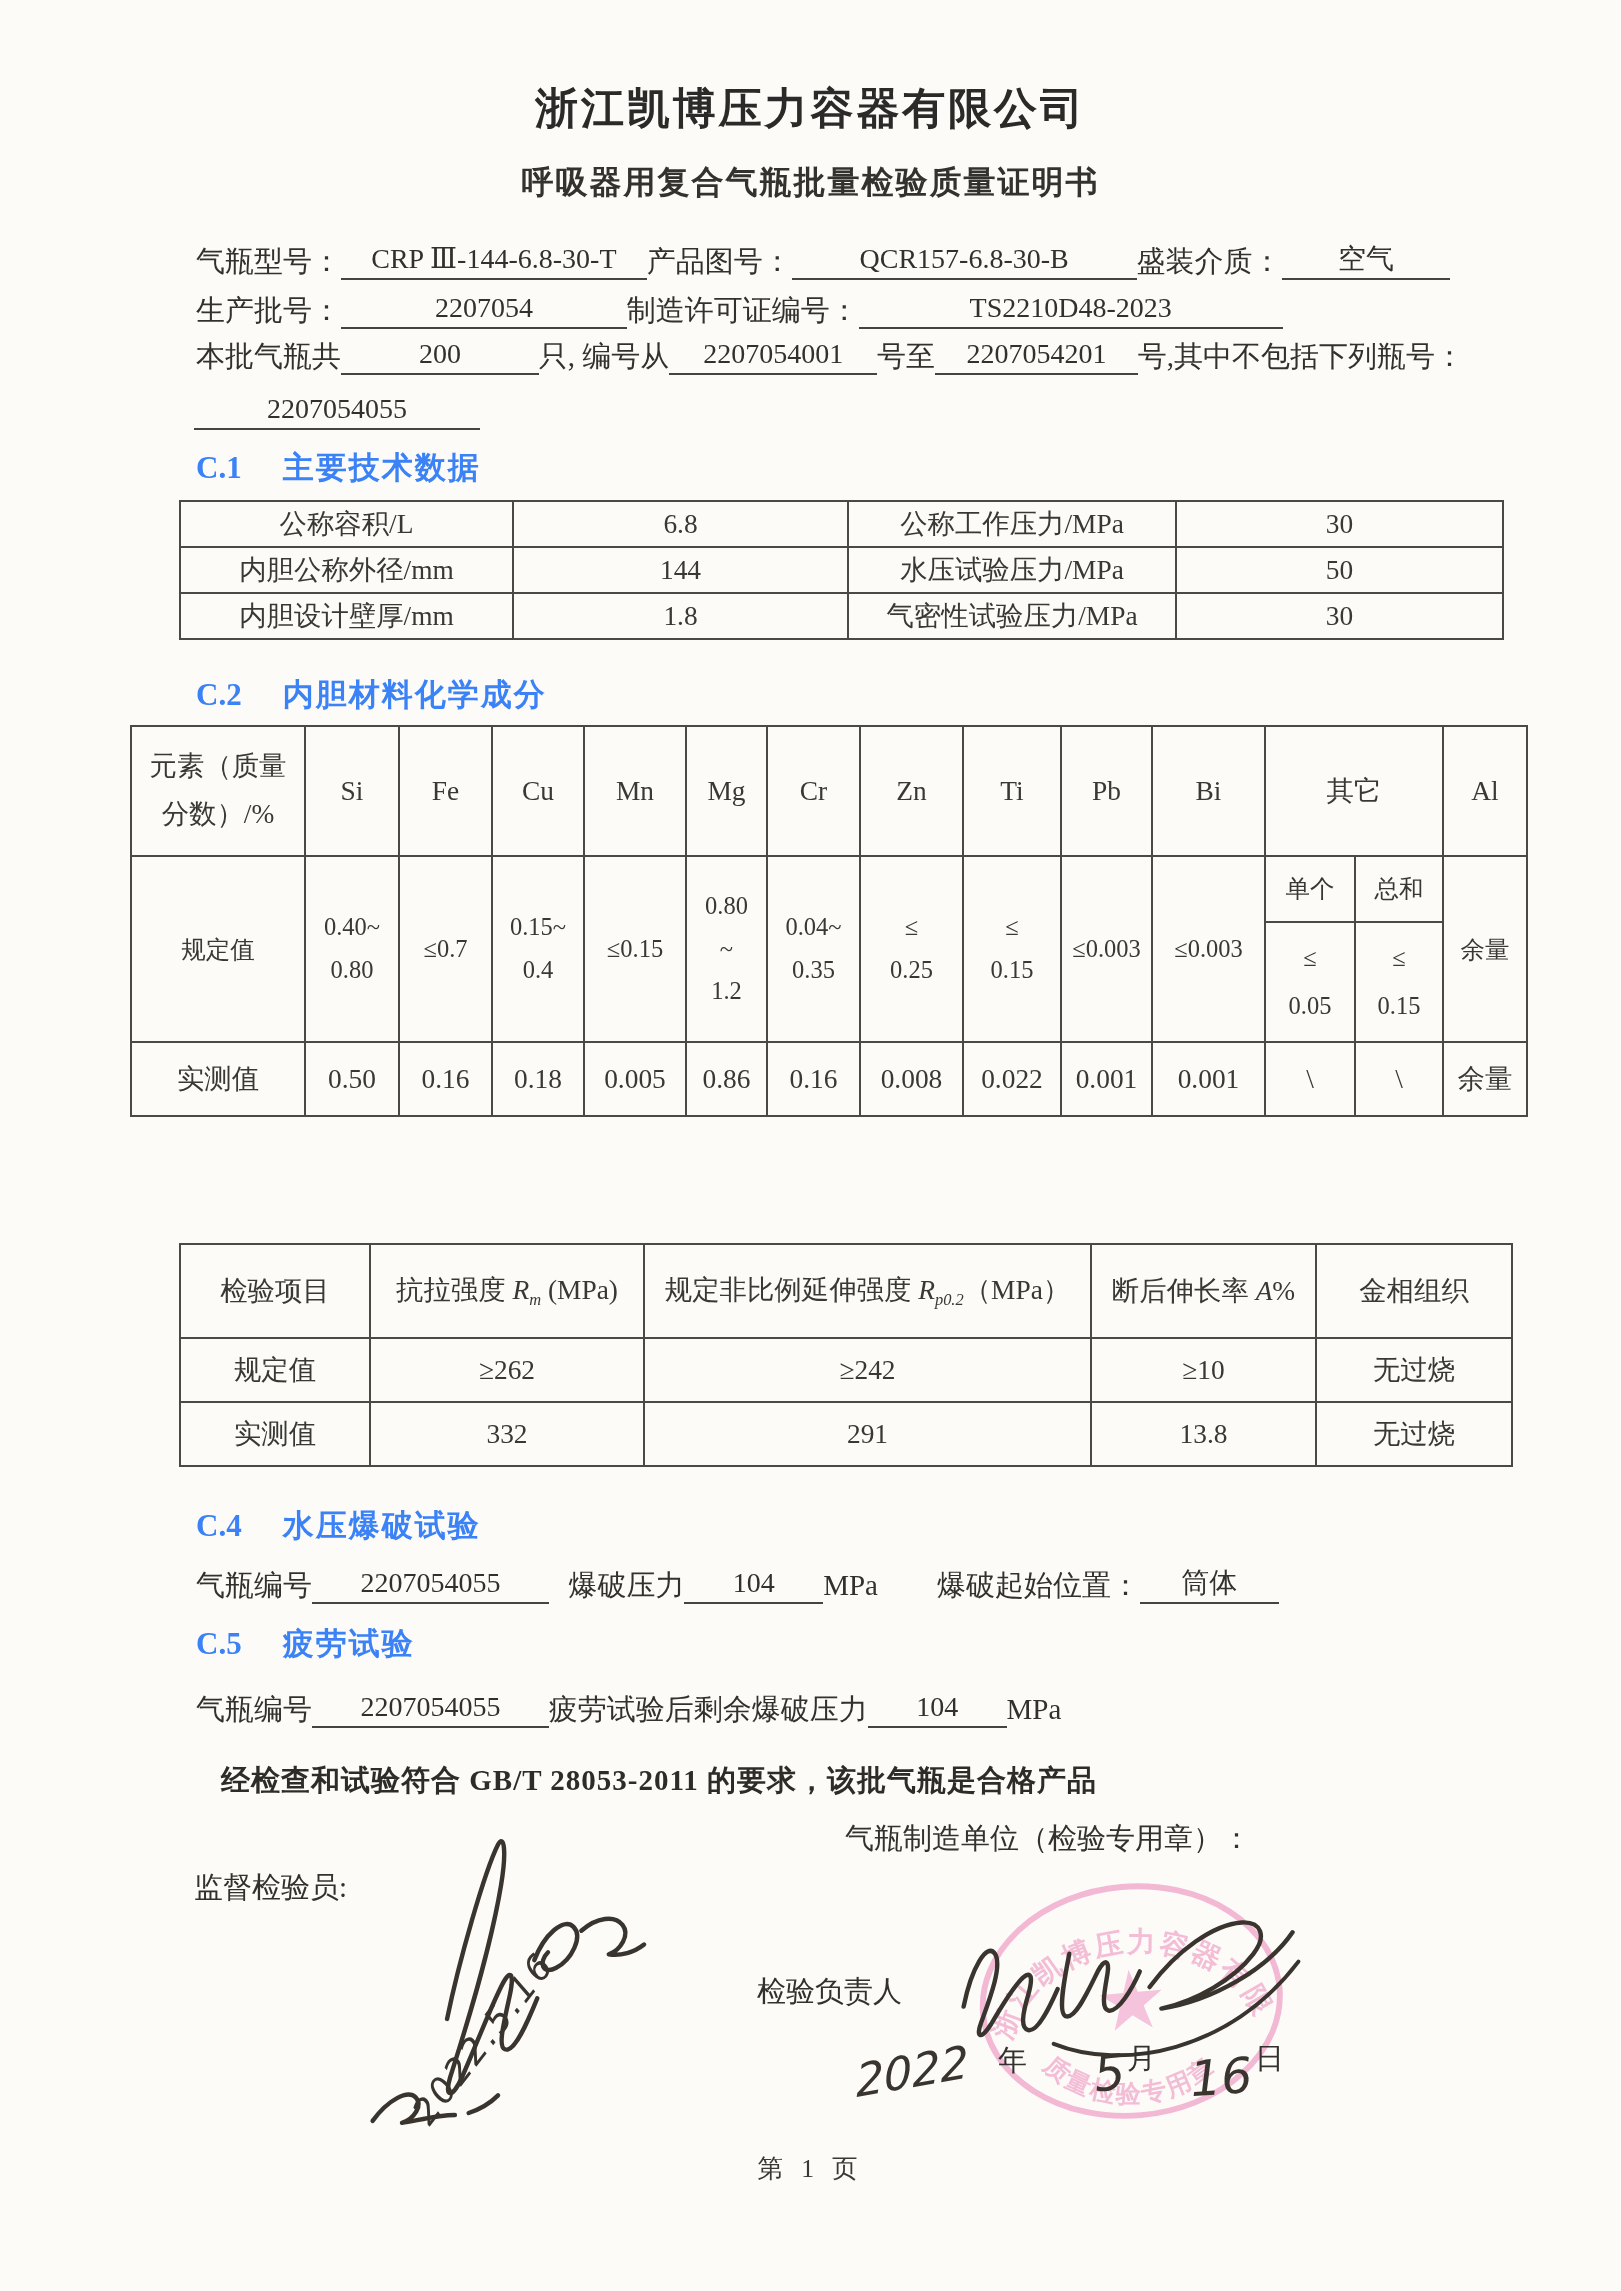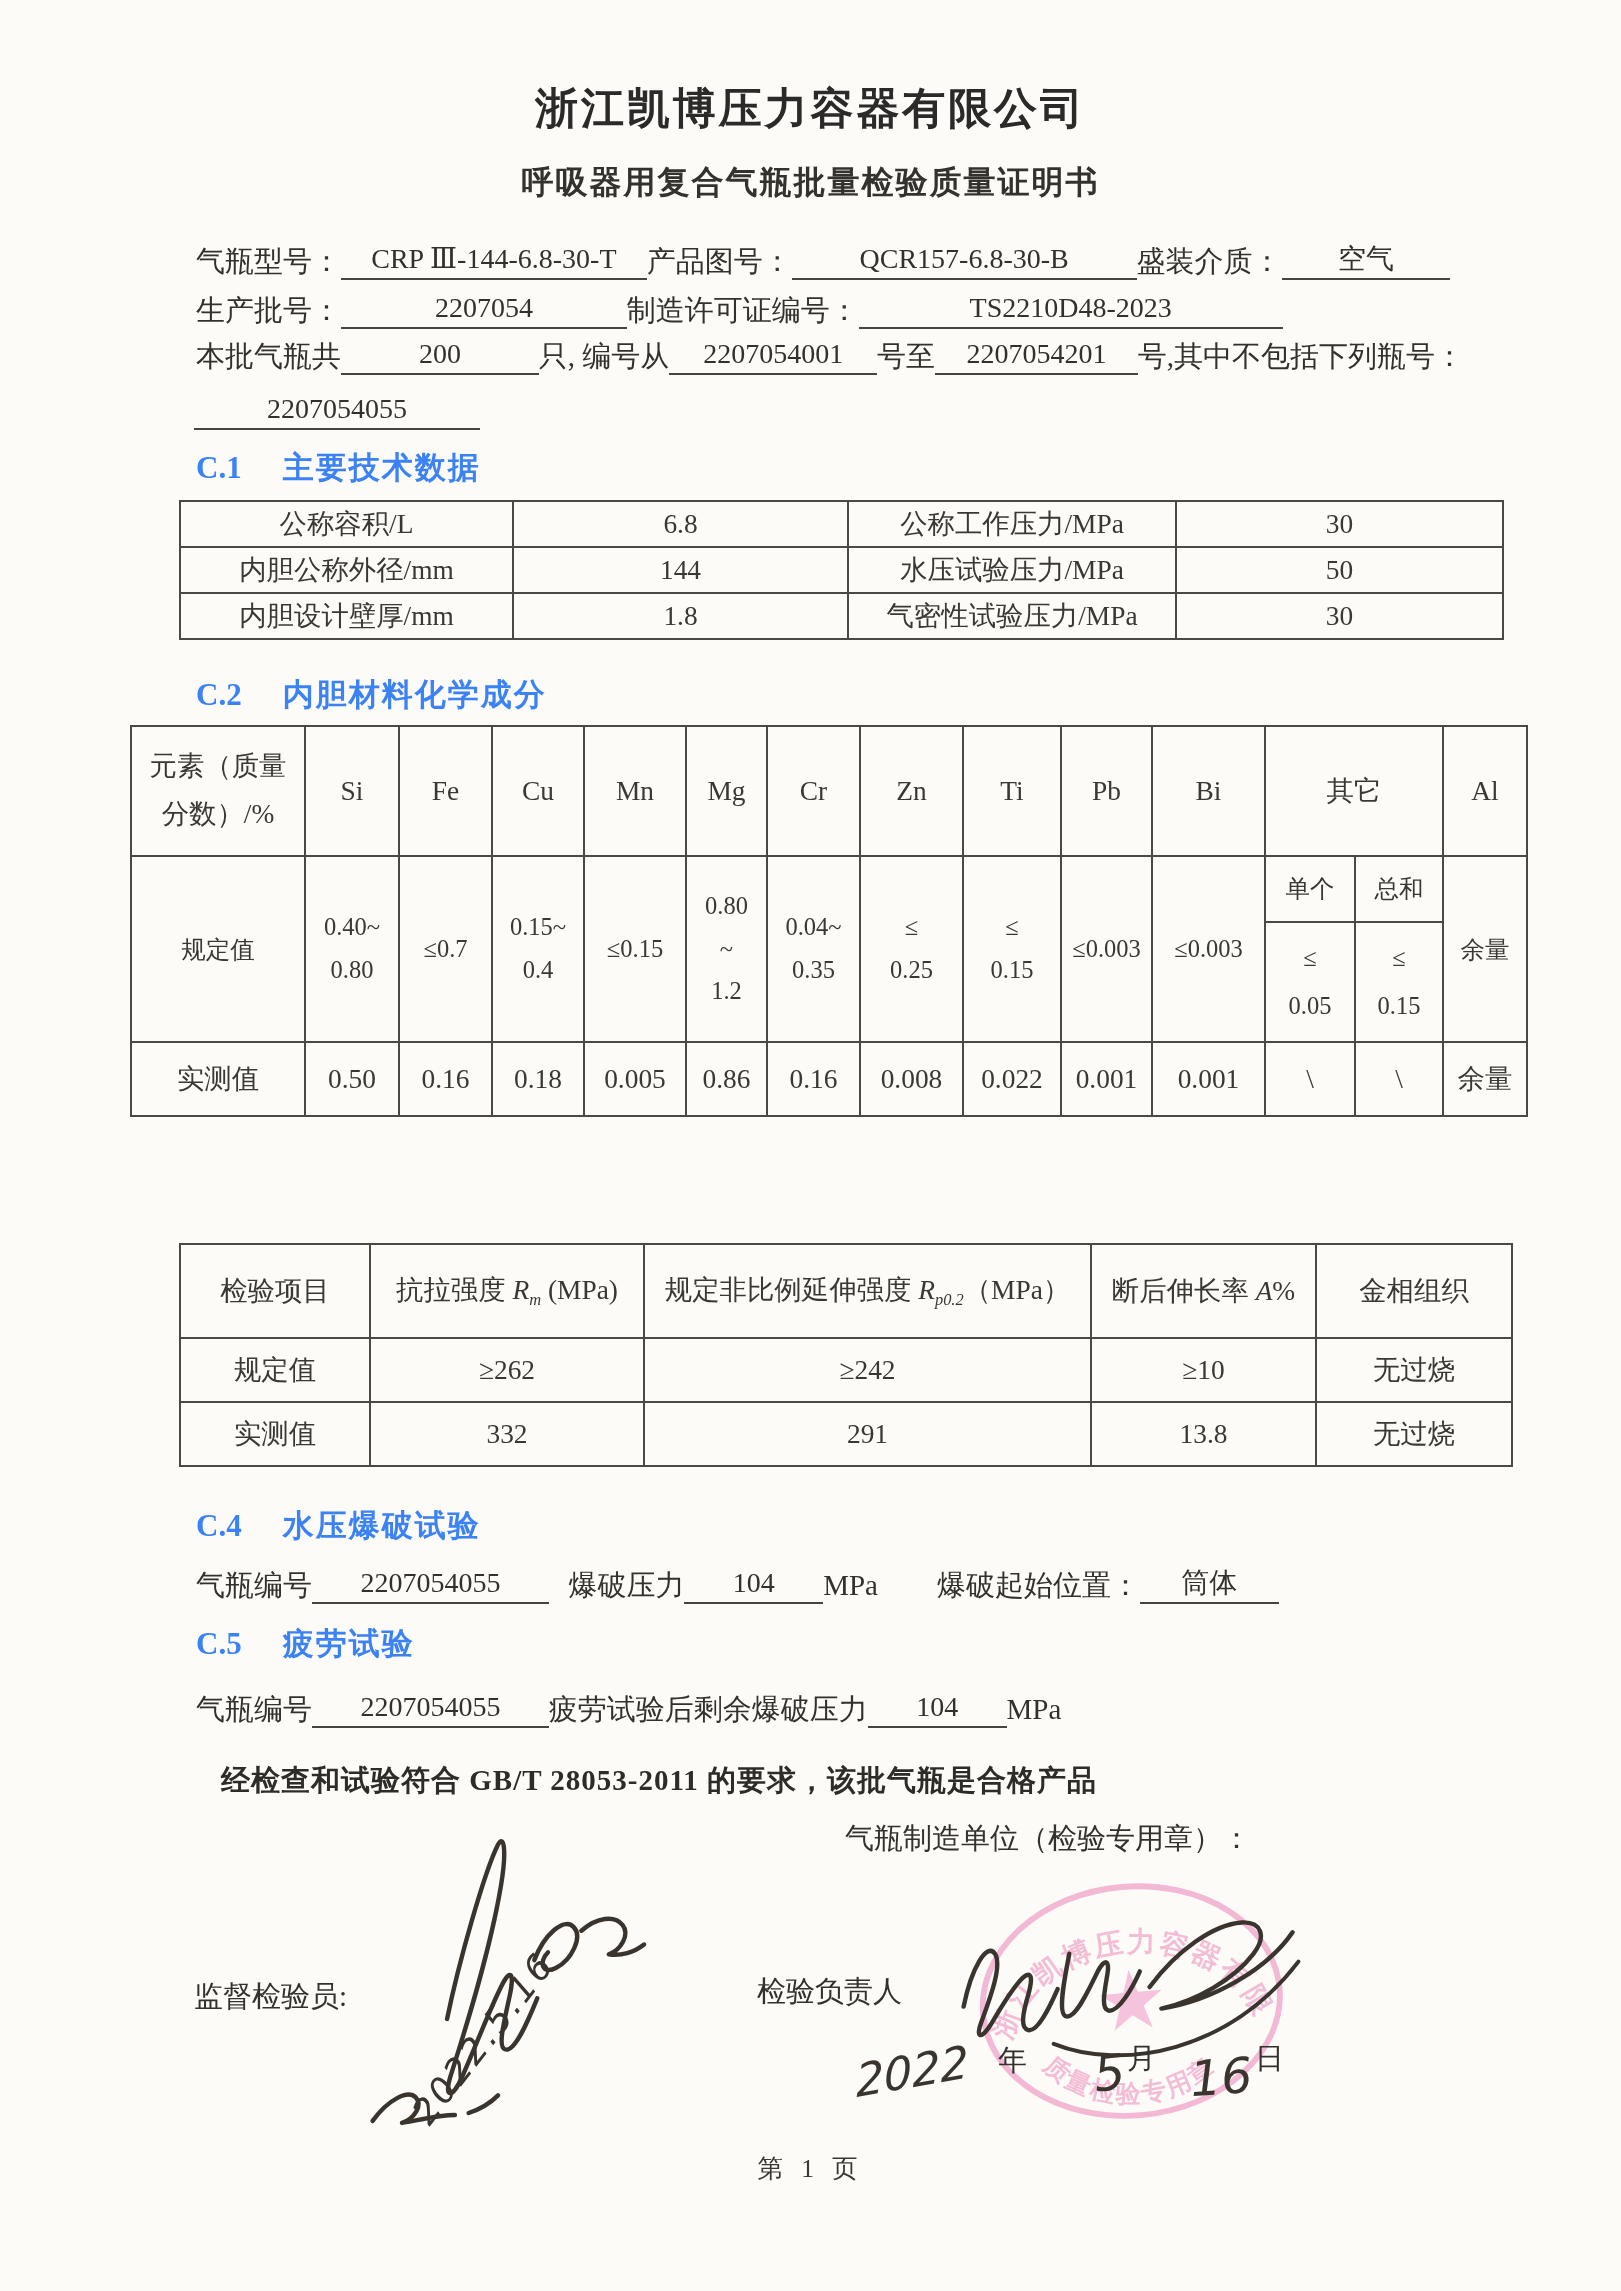--- a/index.html
+++ b/index.html
@@ -279,21 +279,21 @@
       <text font-size="29" fill="#f0a5ca" letter-spacing="3" font-weight="bold">
         <textPath href="#stampTopArc" startOffset="2">浙江凯博压力容器有限公司</textPath>
       </text>
       <path id="stampBottomArc" d="M 72,196 A 110,84 0 0 0 270,196" fill="none"></path>
       <text font-size="26" fill="#f0a5ca" letter-spacing="2" font-weight="bold">
         <textPath href="#stampBottomArc" startOffset="4">质量检验专用章</textPath>
       </text>
     </g>
   </svg>
 
-  <div class="abs plain" style="top:1977px;left:194px;">监督检验员:</div>
+  <div class="abs plain" style="top:1868px;left:194px;">监督检验员:</div>
   <svg class="abs" style="left:353px;top:1815px;" width="343" height="353" viewBox="0 0 350 360">
     <path class="ink" stroke-width="4.5" d="M96,208 C108,150 134,58 148,30 c6,-11 9,6 3,42 c-12,72 -40,158 -52,196 c-6,20 2,22 12,0 c16,-36 34,-84 44,-100 c7,-11 9,-3 5,16 c-7,32 -12,52 -5,55 c10,4 24,-30 33,-52"></path>
     <path class="ink" stroke-width="4.5" d="M185,148 c10,-26 30,-44 40,-34 c10,10 -2,34 -18,42 c-14,7 -18,-6 -8,-16 m34,-22 c16,-14 34,-16 42,-6 c8,10 -2,26 -14,30 c12,2 26,-2 36,-10"></path>
     <path class="ink" stroke-width="4.5" d="M20,312 c16,-22 36,-32 44,-24 c8,8 -2,22 -14,26 c14,-2 36,-8 54,-8 m14,-2 c12,-4 22,-10 30,-18"></path>
     <text class="hw" transform="translate(78,318) rotate(-52)" font-size="36" fill="#3a342e" letter-spacing="3">2022.5.16</text>
   </svg>
 
   <div class="abs plain" style="top:1972px;left:757px;">检验负责人</div>
   <svg class="abs" style="left:936px;top:1897px;" width="392" height="186" viewBox="0 0 400 190">
     <path class="ink" stroke-width="4.5" d="M28,112 c8,-40 24,-66 32,-54 c8,12 -6,48 -14,70 c-6,16 0,18 10,2 c14,-24 28,-46 36,-50 c6,-3 6,6 2,20 c-6,20 -8,34 0,36 c10,2 22,-24 30,-42"></path>

